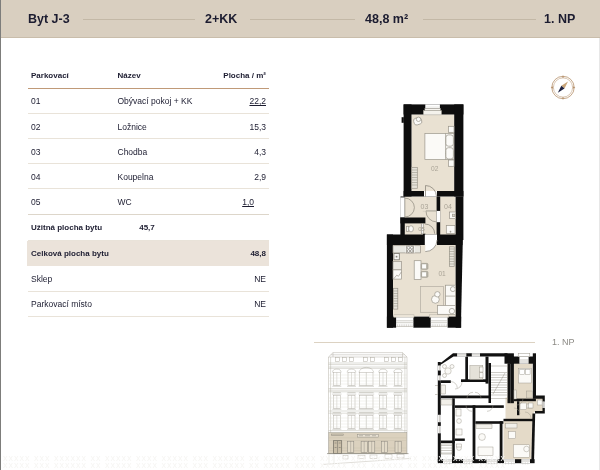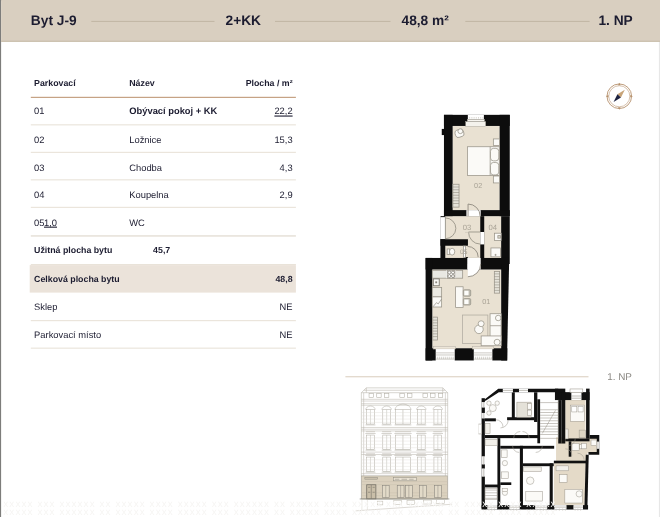--- a/index.html
+++ b/index.html
@@ -11,21 +11,21 @@
 </style>
 </head>
 <body>
 
 <div class="abs" style="left:0;top:0;width:600px;height:1px;background:#8a8a88;"></div>
 
 <div class="abs" style="right:0;top:0;width:1px;height:470px;background:#e7e7e7;"></div>
 
 <div class="abs" style="left:0;top:0;width:600px;height:37px;background:#d9cfc0;border-bottom:1px solid #c9bdab;"></div>
 
-<div class="abs t" style="left:27px;top:11.5px;font-size:12.5px;font-weight:600;">Byt J-9</div>
+<div class="abs t" style="left:27px;top:11.5px;font-size:12.5px;font-weight:600;">Byt J-3</div>
 
 <div class="abs" style="left:82px;top:19px;width:112px;height:1px;background:#c3b8a6;"></div>
 
 <div class="abs t" style="left:204px;top:11.5px;font-size:12.5px;font-weight:600;">2+KK</div>
 
 <div class="abs" style="left:249px;top:19px;width:105px;height:1px;background:#c3b8a6;"></div>
 
 <div class="abs t" style="left:364px;top:11.5px;font-size:12.5px;font-weight:600;">48,8 m²</div>
 
 <div class="abs" style="left:422px;top:19px;width:113px;height:1px;background:#c3b8a6;"></div>
@@ -34,42 +34,42 @@
 
 <div class="abs t" style="left:30px;top:71px;font-size:8px;font-weight:700;">Parkovací</div>
 
 <div class="abs t" style="left:116.5px;top:71px;font-size:8px;font-weight:700;">Název</div>
 
 <div class="abs t" style="left:27px;top:71px;width:238px;text-align:right;font-size:8px;font-weight:700;">Plocha / m²</div>
 
 <div class="abs" style="left:27px;top:88px;width:241px;height:1px;background:#c09a78;"></div>
 
 <div class="abs t" style="left:30px;top:96px;font-size:8.5px;">01</div>
-<div class="abs t" style="left:116.5px;top:96px;font-size:8.5px;font-weight:bold;">Obývací pokoj + KK</div>
+<div class="abs t" style="left:116.5px;top:96px;font-size:8.5px;">Obývací pokoj + KK</div>
 <div class="abs t" style="left:27px;top:96px;width:238px;text-align:right;font-size:8.5px;text-decoration:underline;">22,2</div>
 <div class="abs" style="left:27px;top:113px;width:241px;height:1px;background:#e9e3d9;"></div>
 
 <div class="abs t" style="left:30px;top:121.6px;font-size:8.5px;">02</div>
 <div class="abs t" style="left:116.5px;top:121.6px;font-size:8.5px;">Ložnice</div>
 <div class="abs t" style="left:27px;top:121.6px;width:238px;text-align:right;font-size:8.5px;">15,3</div>
 <div class="abs" style="left:27px;top:138px;width:241px;height:1px;background:#e9e3d9;"></div>
 
 <div class="abs t" style="left:30px;top:146.7px;font-size:8.5px;">03</div>
 <div class="abs t" style="left:116.5px;top:146.7px;font-size:8.5px;">Chodba</div>
 <div class="abs t" style="left:27px;top:146.7px;width:238px;text-align:right;font-size:8.5px;">4,3</div>
 <div class="abs" style="left:27px;top:163px;width:241px;height:1px;background:#e9e3d9;"></div>
 
 <div class="abs t" style="left:30px;top:171.8px;font-size:8.5px;">04</div>
 <div class="abs t" style="left:116.5px;top:171.8px;font-size:8.5px;">Koupelna</div>
 <div class="abs t" style="left:27px;top:171.8px;width:238px;text-align:right;font-size:8.5px;">2,9</div>
 <div class="abs" style="left:27px;top:188px;width:241px;height:1px;background:#e9e3d9;"></div>
 
 <div class="abs t" style="left:30px;top:196.9px;font-size:8.5px;">05</div>
 <div class="abs t" style="left:116.5px;top:196.9px;font-size:8.5px;">WC</div>
-<div class="abs t" style="left:39px;top:196.9px;width:238px;font-size:8.5px;text-decoration:underline;">1,0</div>
+<div class="abs t" style="left:15px;top:196.9px;width:238px;text-align:right;font-size:8.5px;text-decoration:underline;">1,0</div>
 <div class="abs" style="left:27px;top:214px;width:241px;height:1px;background:#ddd6ca;"></div>
 
 <div class="abs t" style="left:30px;top:222.8px;font-size:8px;font-weight:700;">Užitná plocha bytu</div>
 <div class="abs t" style="left:27px;top:222.8px;width:238px;text-align:center;font-size:8px;font-weight:700;">45,7</div>
 <div class="abs" style="left:27px;top:240px;width:241px;height:1px;background:#e9e3d9;"></div>
 
 <div class="abs" style="left:26px;top:241px;width:242px;height:25px;background:#ebe3da;"></div>
 <div class="abs t" style="left:30px;top:248.7px;font-size:8px;font-weight:700;">Celková plocha bytu</div>
 <div class="abs t" style="left:27px;top:248.7px;width:238px;text-align:right;font-size:8px;font-weight:700;">48,8</div>
 

